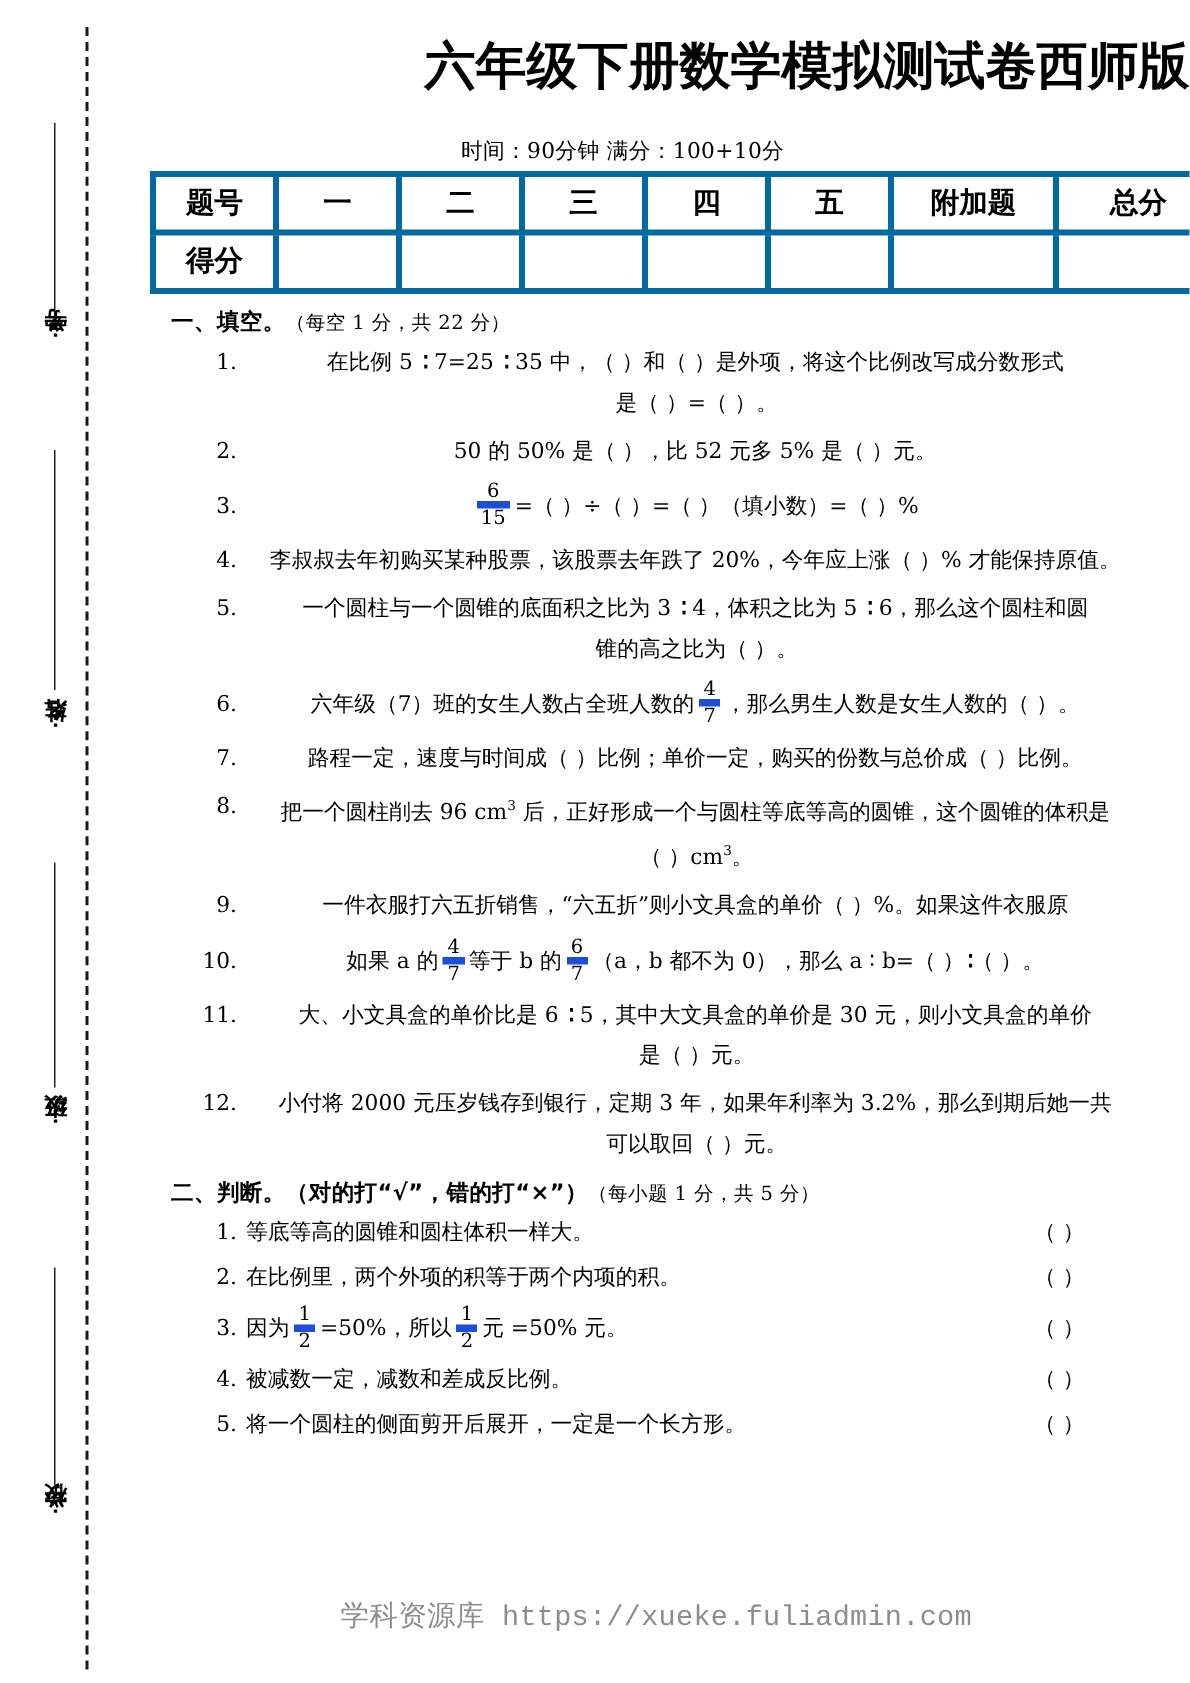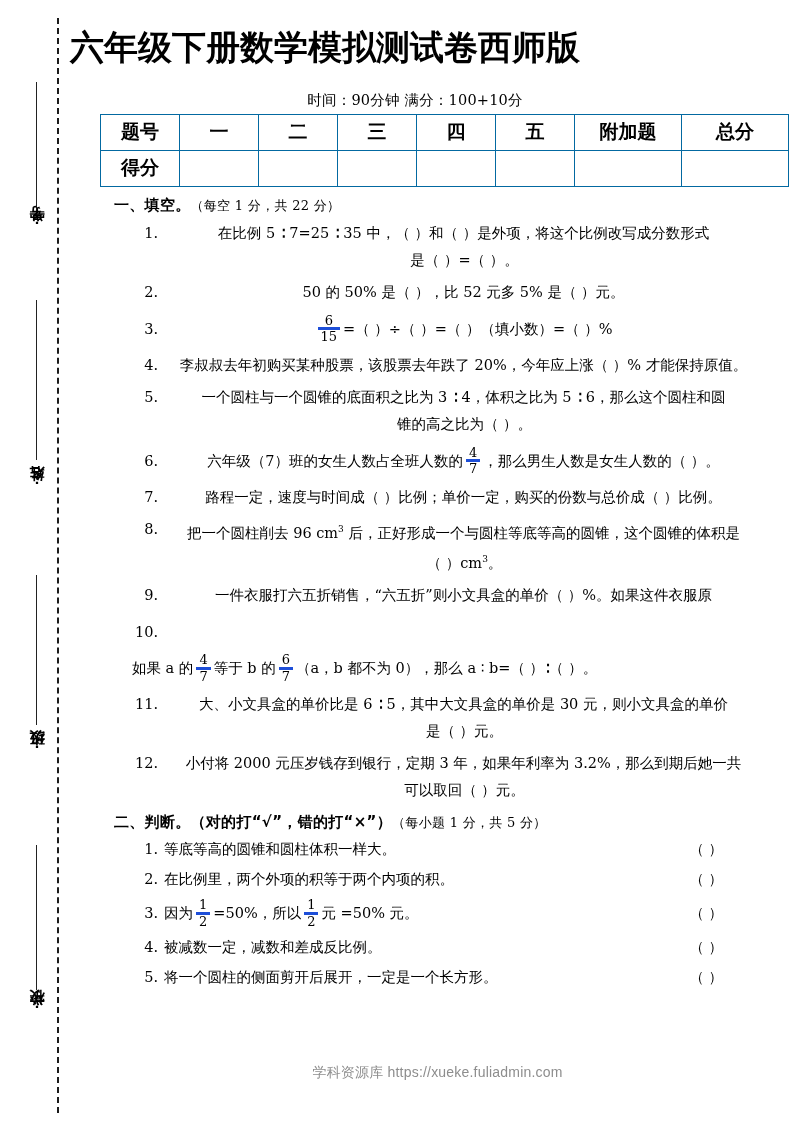--- a/index.html
+++ b/index.html
@@ -52,22 +52,22 @@
   
   #page {
     position: absolute;
     left: 70px; top: 0;
     width: 723px; height: 1122px;
   }
 
   .title-main {
     margin: 0;
     padding-top: 26px;
-    text-align: left;
-    font-family: Liberation Sans, sans-serif;
+    text-align: right;
+    font-family: Liberation Mono, monospace;
     font-size: 34px;
     font-weight: bold;
     letter-spacing: 0px;
     line-height: 1.25;
   }
   .title-sub {
     margin: 0;
     padding-top: 10px;
     text-align: center;
     font-family: "DejaVu Serif", "Liberation Serif", serif;
@@ -86,21 +86,21 @@
   
   .score-table-wrap {
     margin: 0 33px 0 30px;
   }
   table.score-table {
     width: 660px;
     border-collapse: collapse;
     table-layout: fixed;
   }
   table.score-table td {
-    border: 1px solid #0369a1;
+    border: 4px solid #0369a1;
     height: 33px;
     text-align: center;
     vertical-align: middle;
     font-size: 19px;
     font-weight: bold;
     font-family: "DejaVu Serif", "Liberation Serif", serif;
   }
   table.score-table td.c-label { width: 76px; }
   table.score-table td.c-num   { width: 76px; }
   table.score-table td.c-extra { width: 104px; }
@@ -153,44 +153,44 @@
     flex-direction: column;
     align-items: center;
     vertical-align: middle;
     margin: 0 3px;
     position: relative;
     top: -1px;
     line-height: 1.02;
     font-size: 13px;
   }
   .frac .num { padding: 0 3px; }
-  .frac .den { padding: 0 3px; border-top: 3px solid #1d4ed8; }
+  .frac .den { padding: 0 3px; border-top: 5px solid #1d4ed8; }
   sup.u { font-size: 9px; vertical-align: super; }
 
   
   .tf {
     display: flex;
     align-items: baseline;
     font-size: 14.5px;
     line-height: 30px;
     margin-left: 18px;
   }
   .tf-num { flex: 0 0 26px; text-align: right; padding-right: 6px; }
   .tf-text { flex: 1 1 auto; }
   .tf-mark { flex: 0 0 auto; padding-right: 40px; white-space: nowrap; }
 
   
   #footer {
     position: absolute;
     left: 12px; right: 0;
     top: 1064px;
     text-align: center;
-    font-size: 14px;
+    font-size: 19px;
     color: #8d8d8d;
-    font-family: Liberation Sans, sans-serif;
+    font-family: Liberation Mono, monospace;
     letter-spacing: 0.2px;
   }
 </style>
 </head>
 <body>
 
 <div id="left-margin">
   <div class="dashed-line"></div>
 
   <div class="margin-rule" style="top:82px;  height:132px;"></div>
@@ -307,21 +307,21 @@
       </div>
     </div>
 
     <div class="q">
       <div class="q-num">9.</div>
       <div class="q-body">
         <span class="q-line">一件衣服打六五折销售，“六五折”则小文具盒的单价（        ）%。如果这件衣服原</span>
       </div>
     </div>
 
-    <div class="q" style="line-height:36px;flex-direction:column;">
+    <div class="q" style="line-height:36px;">
       <div class="q-num">10.</div>
       <div class="q-body">
         <span class="q-line"><span>如果 a 的</span><span class="frac">
               <span class="num">4</span>
               <span class="den">7</span>
             </span><span>等于 b 的</span><span class="frac">
               <span class="num">6</span>
               <span class="den">7</span>
             </span><span>（a，b 都不为 0），那么 a ∶ b=（        ）∶（        ）。</span></span>
       </div>

